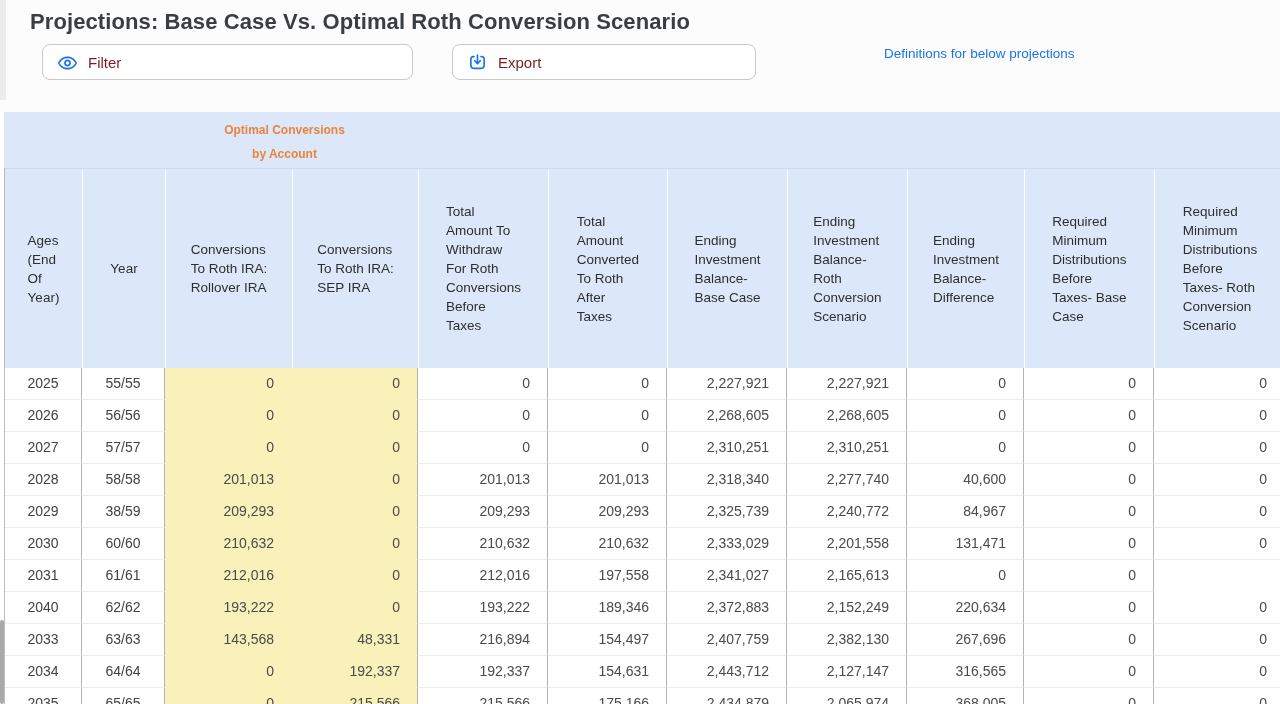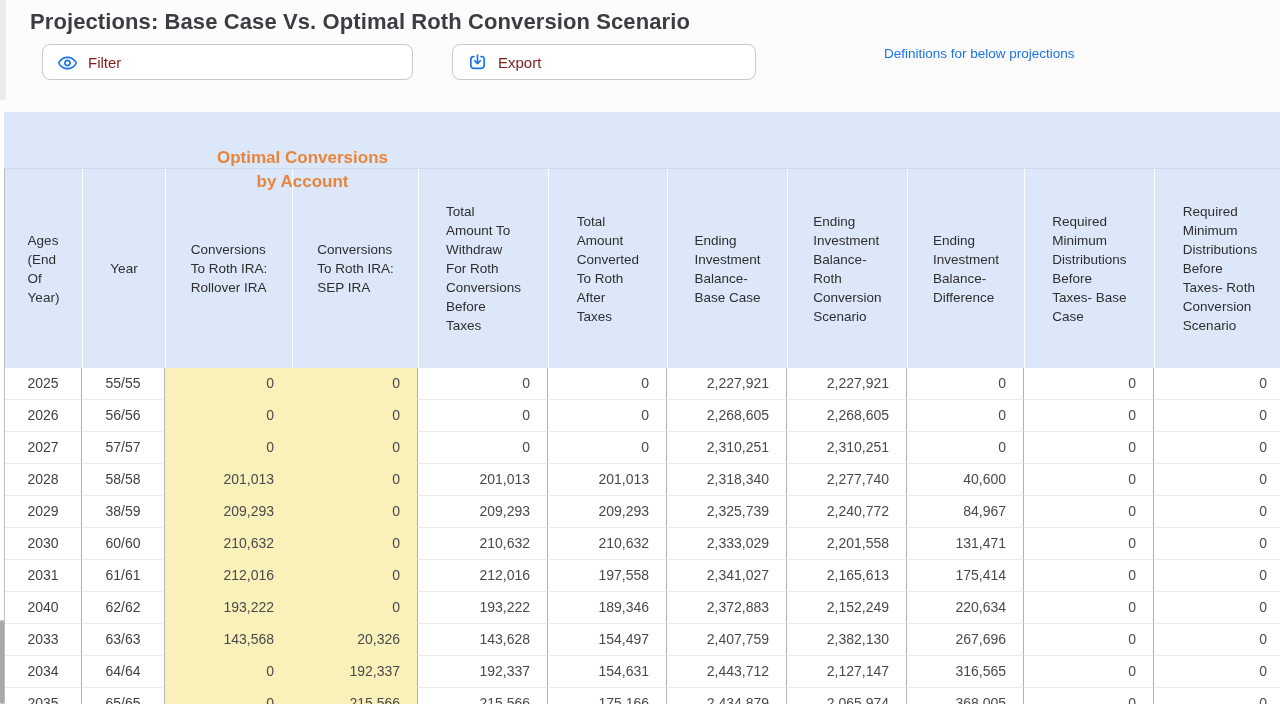--- a/index.html
+++ b/index.html
@@ -19,22 +19,22 @@
   .btn-filter { left:42px; width:371px; }
   .btn-export { left:452px; width:304px; }
   .defs-link { position:absolute; left:868px; top:46px; font-size:13.5px; color:var(--accent,#1a73e8);
     text-decoration:none; cursor:pointer;margin-left:16px; }
 
   
   :root { --cols: 77px 83px 127px 126px 130px 119px 120px 120px 117px 130px 131px; }
   .table-area { position:absolute; left:4px; top:112px; width:1276px; height:592px; overflow:hidden; }
 
   .group-band { position:relative; width:1280px; height:56px; background:var(--hdrblue,#dce8fa); }
-  .group-title { position:absolute; left:172px; top:6px; width:253px; text-align:center;
-    font-size:17px; font-weight:700; line-height:24px; color:var(--orange,#e8853c); white-space:pre-line;margin-top:28px; }
+  .group-title { position:absolute; left:154px; top:6px; width:253px; text-align:center;
+    font-size:12px; font-weight:700; line-height:24px; color:var(--orange,#e8853c); white-space:pre-line; }
 
   .head-row { display:grid; grid-template-columns:var(--cols); width:1280px; height:200px;
     background:var(--hdrblue,#dce8fa); border-left:1px solid #bdbdbd; border-top:1px solid #cdd9ec; }
   .hcell { display:flex; align-items:center; justify-content:center; }
   .hcell + .hcell { border-left:1px solid rgba(255,255,255,.95); }
   .hinner { font-size:13.5px; line-height:19px; color:#2e2e2e; text-align:left; white-space:pre-line; }
 
   .tbody { width:1280px; height:336px; overflow:hidden; background:#ffffff; border-left:1px solid #bdbdbd; }
   .trow { display:grid; grid-template-columns:var(--cols); height:32px; }
   .tcell { height:32px; line-height:31px; font-size:14px; color:#4a4a4a;
@@ -238,43 +238,42 @@
       </div>
       <div class="trow">
         <div class="tcell c0 ctr">2031</div>
         <div class="tcell c1 ctr">61/61</div>
         <div class="tcell c2 num hl">212,016</div>
         <div class="tcell c3 num hl">0</div>
         <div class="tcell c4 num">212,016</div>
         <div class="tcell c5 num">197,558</div>
         <div class="tcell c6 num">2,341,027</div>
         <div class="tcell c7 num">2,165,613</div>
-        <div class="tcell c8 num">175,414</div>
         <div class="tcell c9 num">0</div>
         <div class="tcell c10 num">0</div>
       </div>
       <div class="trow">
         <div class="tcell c0 ctr">2040</div>
         <div class="tcell c1 ctr">62/62</div>
         <div class="tcell c2 num hl">193,222</div>
         <div class="tcell c3 num hl">0</div>
         <div class="tcell c4 num">193,222</div>
         <div class="tcell c5 num">189,346</div>
         <div class="tcell c6 num">2,372,883</div>
         <div class="tcell c7 num">2,152,249</div>
         <div class="tcell c8 num">220,634</div>
         <div class="tcell c9 num">0</div>
         <div class="tcell c10 num">0</div>
       </div>
       <div class="trow">
         <div class="tcell c0 ctr">2033</div>
         <div class="tcell c1 ctr">63/63</div>
         <div class="tcell c2 num hl">143,568</div>
-        <div class="tcell c3 num hl">20,326</div>
-        <div class="tcell c4 num">143,628</div>
+        <div class="tcell c3 num hl">48,331</div>
+        <div class="tcell c4 num">216,894</div>
         <div class="tcell c5 num">154,497</div>
         <div class="tcell c6 num">2,407,759</div>
         <div class="tcell c7 num">2,382,130</div>
         <div class="tcell c8 num">267,696</div>
         <div class="tcell c9 num">0</div>
         <div class="tcell c10 num">0</div>
       </div>
       <div class="trow">
         <div class="tcell c0 ctr">2034</div>
         <div class="tcell c1 ctr">64/64</div>

